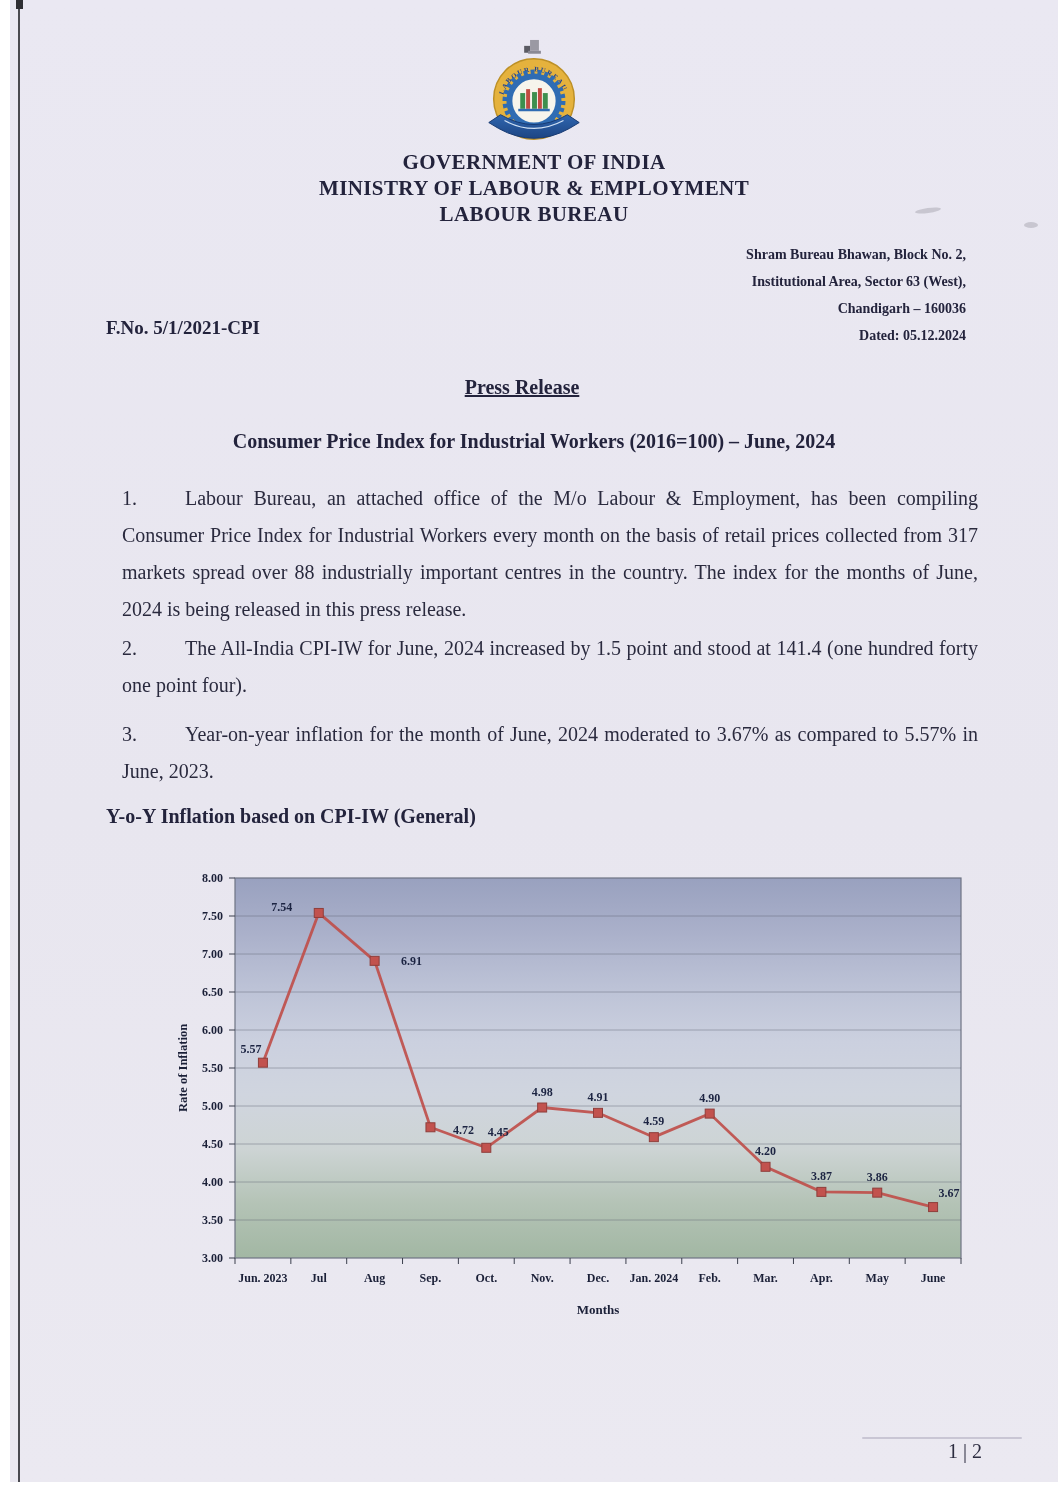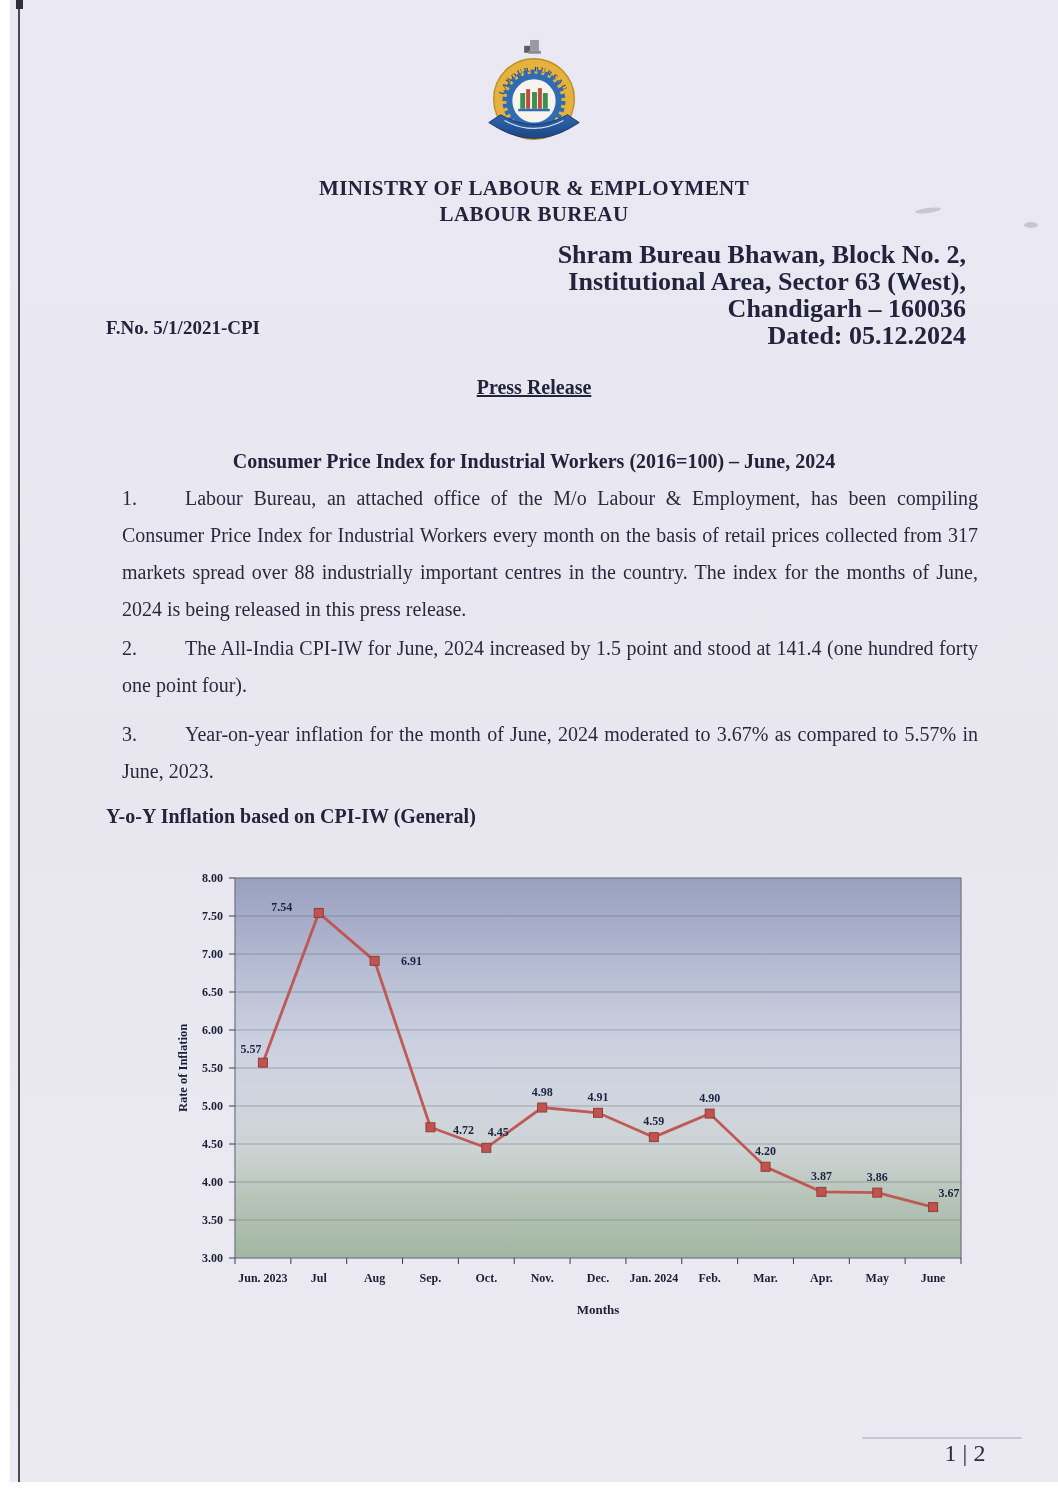--- a/index.html
+++ b/index.html
@@ -24,44 +24,44 @@
   .logo-wrap{position:absolute;left:0;right:0;top:38px;text-align:center;}
   .logo-wrap svg{display:inline-block;}
 
   .hdr{position:absolute;left:96px;width:856px;text-align:center;font-weight:700;
        color:#23233c;letter-spacing:.4px;}
   .hdr1{top:150px;font-size:21px;}
   .hdr2{top:176px;font-size:21px;}
   .hdr3{top:202px;font-size:21px;}
 
   .address{position:absolute;right:92px;top:241px;text-align:right;font-weight:700;
-           font-size:26px;line-height:27px;color:#23233c;}
+           font-size:14px;line-height:27px;color:#23233c;}
   .fileno{position:absolute;left:96px;top:317px;font-weight:700;font-size:19px;color:#23233c;}
 
-  .press-release{position:absolute;left:96px;top:376px;width:856px;text-align:center;
+  .press-release{position:absolute;left:84px;top:376px;width:856px;text-align:center;
                  font-weight:700;font-size:20px;text-decoration:underline;color:#23233c;}
   .subject{position:absolute;left:96px;top:430px;width:856px;text-align:center;
-           font-weight:700;font-size:20px;color:#23233c;margin-top:20px;}
+           font-weight:700;font-size:20px;color:#23233c;}
 
   .para{position:absolute;left:112px;width:856px;font-size:20px;line-height:37px;
         text-align:justify;color:#2a2a3e;}
   .para .pnum{display:inline-block;width:63px;}
   .p1{top:480px;}
   .p2{top:630px;}
   .p3{top:716px;}
 
   .chart-title{position:absolute;left:96px;top:805px;width:856px;text-align:left;
                font-weight:700;font-size:20px;color:#23233c;}
 
   .chart-wrap{position:absolute;left:140px;top:856px;width:830px;height:462px;margin-left:20px;}
 
   .footer-line{position:absolute;left:852px;top:1437px;width:160px;height:2px;
                background:#c9c6d4;border-radius:2px;}
   .page-num{position:absolute;left:880px;top:1440px;width:150px;text-align:center;
-            font-size:24px;color:#2c2c40;}
+            font-size:20px;color:#2c2c40;}
 </style>
 </head>
 <body>
 
 <div class="page">
   <div class="left-edge"></div>
   <div class="corner-mark"></div>
   <div class="smudge s1"></div>
   <div class="smudge s2"></div>
 
@@ -93,20 +93,21 @@
       <rect x="58" y="55" width="5" height="17" fill="#3d8f4e"></rect>
       <rect x="64" y="51" width="4" height="21" fill="#c24b41"></rect>
       <rect x="69" y="56" width="5" height="16" fill="#3d8f4e"></rect>
       <rect x="44" y="72" width="32" height="2.5" fill="#2f6cb3"></rect>
 
       <path d="M14 86 L26 78 Q60 98 94 78 L106 86 L96 92 Q60 112 24 92 Z" fill="url(#ribbonG)" stroke="#173a72" stroke-width="1"></path>
       <path d="M30 84 Q60 100 90 84" fill="none" stroke="#cfe0f4" stroke-width="1.2"></path>
     </svg>
   </div>
 
+  <div class="hdr hdr1">GOVERNMENT OF INDIA</div>
   <div class="hdr hdr2">MINISTRY OF LABOUR &amp; EMPLOYMENT</div>
   <div class="hdr hdr3">LABOUR BUREAU</div>
 
   <div class="address">
     <div>Shram Bureau Bhawan, Block No. 2,</div>
     <div>Institutional Area, Sector 63 (West),</div>
     <div>Chandigarh – 160036</div>
     <div>Dated: 05.12.2024</div>
   </div>
 

